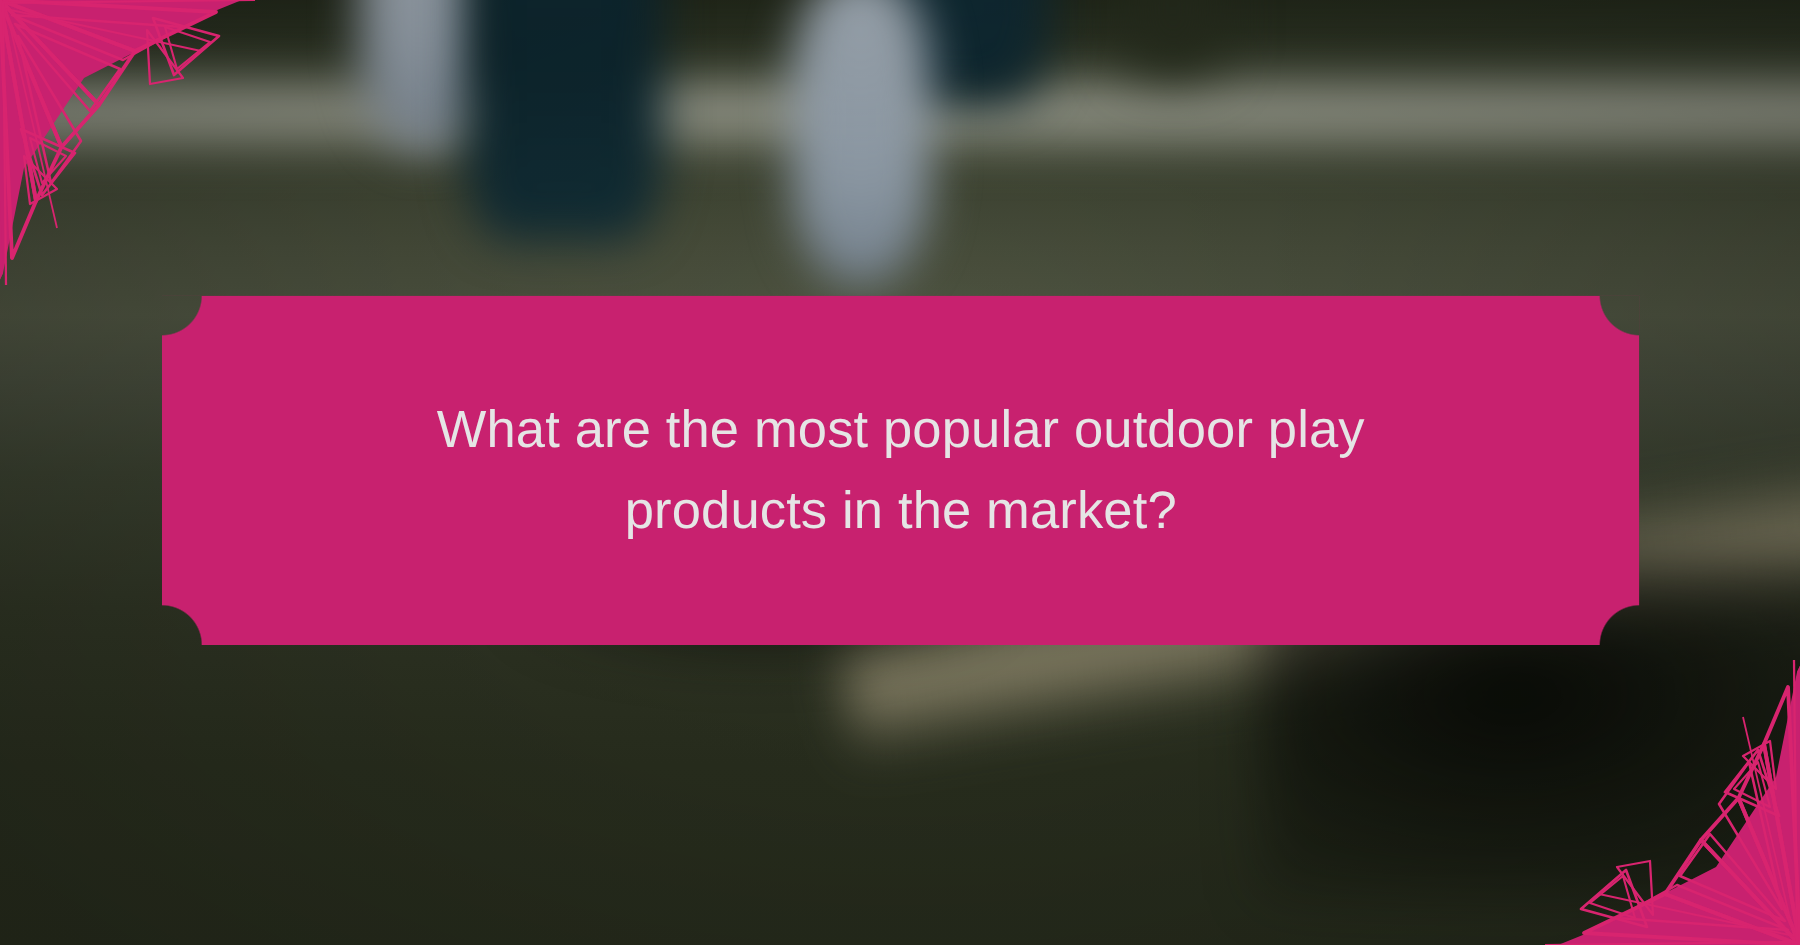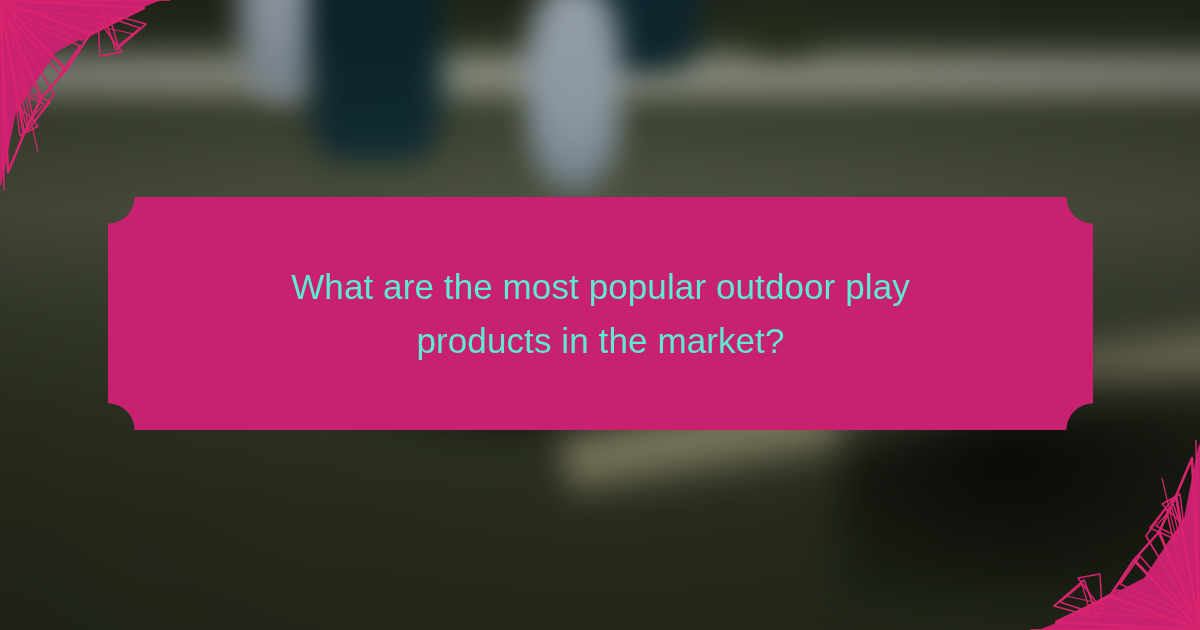--- a/index.html
+++ b/index.html
@@ -203,21 +203,21 @@
     -webkit-mask-composite: source-in;
     mask-image:
       radial-gradient(circle 26px at 0 0,       transparent 0 26px, #000 27px),
       radial-gradient(circle 26px at 100% 0,    transparent 0 26px, #000 27px),
       radial-gradient(circle 26px at 0 100%,    transparent 0 26px, #000 27px),
       radial-gradient(circle 26px at 100% 100%, transparent 0 26px, #000 27px);
     mask-composite: intersect;
   }
 
   .question-text {
-    color: #5eead4;
+    color: #e5e5e5;
     font-size: 35px;
     font-weight: 400;
     line-height: 1.52;
     text-align: center;
     letter-spacing: 0.1px;
     max-width: 760px;
     margin: 0;
     padding: 0 24px;
   }
 </style>

